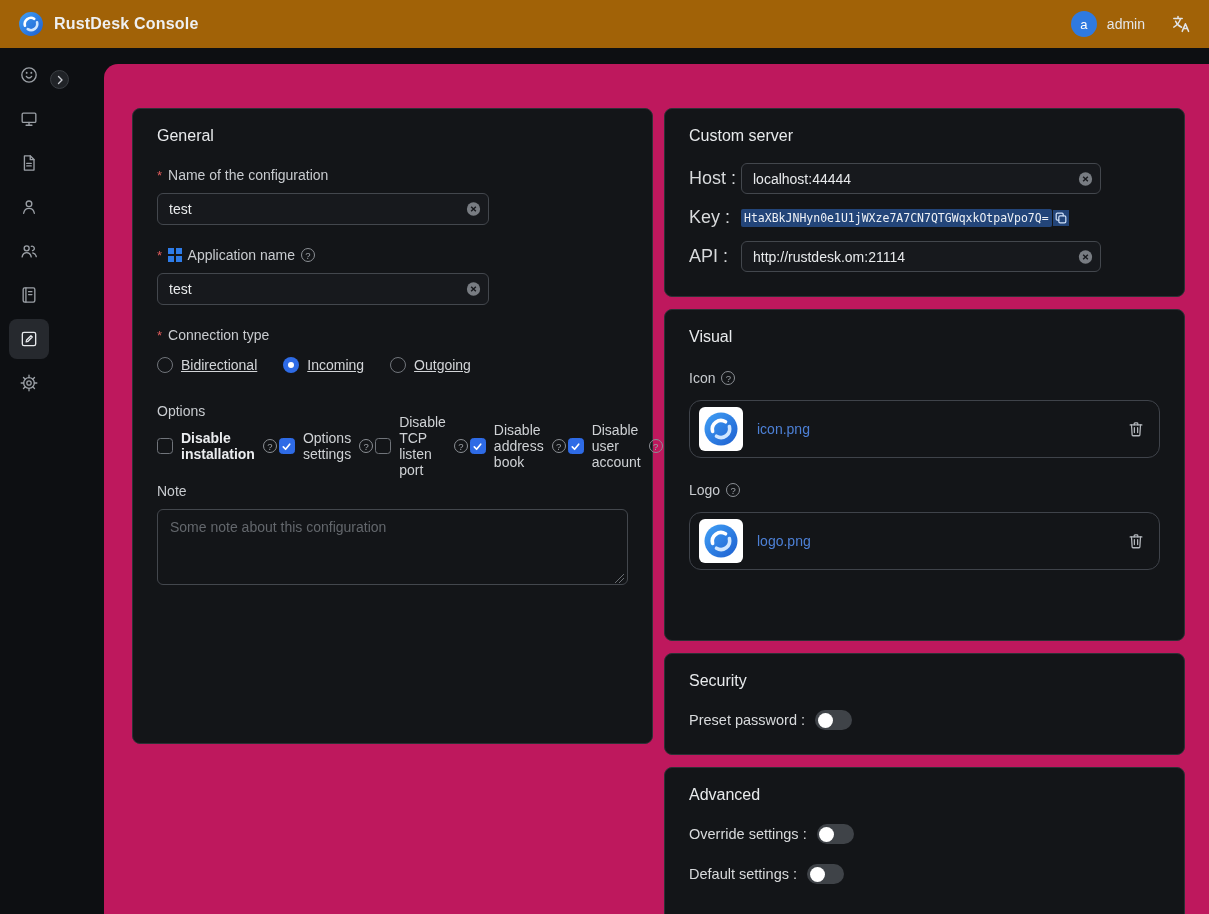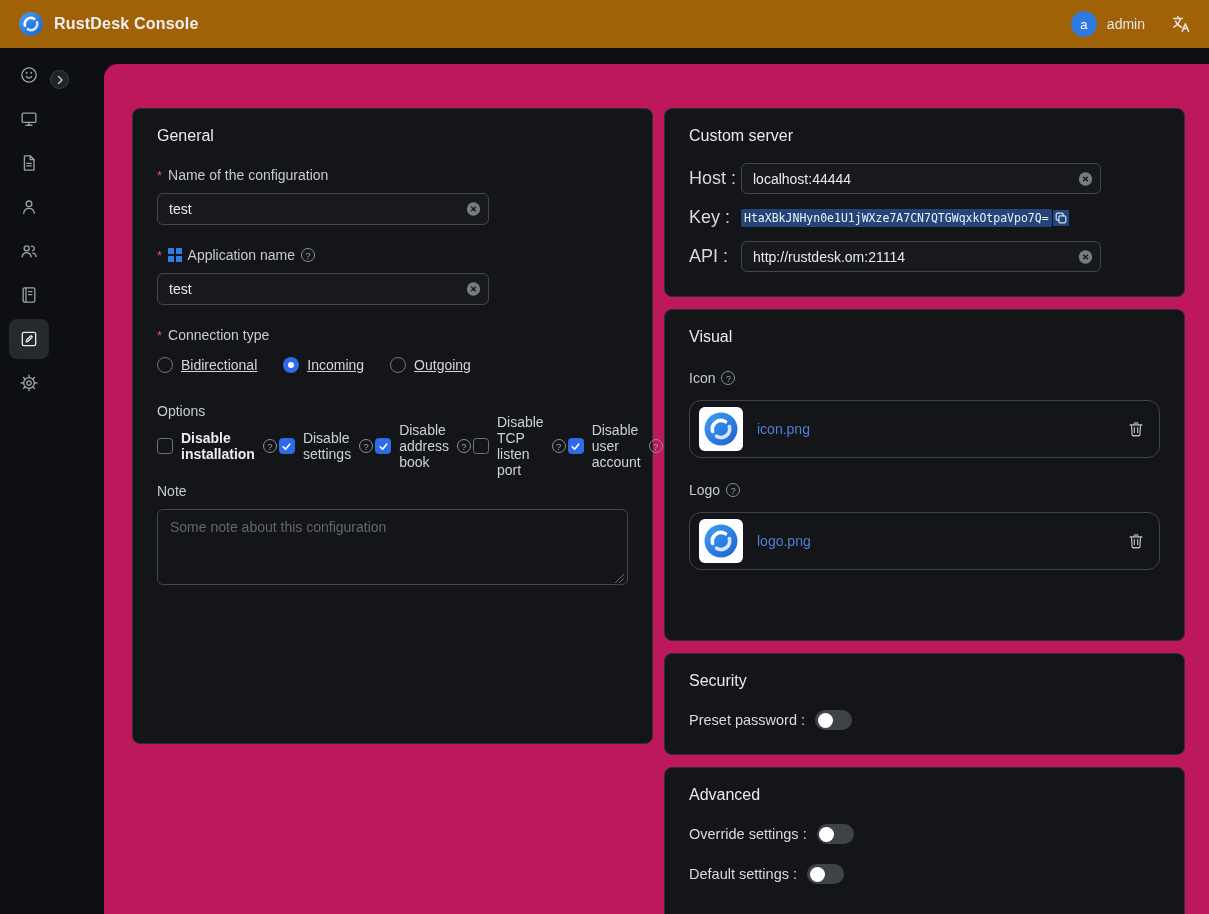--- a/index.html
+++ b/index.html
@@ -324,35 +324,35 @@
           <span class="checkbox"></span>
           <span class="check-label on">Disable installation</span>
           <span class="help"></span>
         </label>
         <label class="check-row">
           <span class="checkbox on">
               <svg viewBox="0 0 12 12">
                 <path d="M2.5 6.5L5 9l4.5-5.5" stroke="#fff" stroke-width="1.8" fill="none" stroke-linecap="round" stroke-linejoin="round"></path>
               </svg>
             </span>
-          <span class="check-label">Disable settings</span>
+          <span class="check-label">Options settings</span>
+          <span class="help"></span>
+        </label>
+        <label class="check-row">
+          <span class="checkbox"></span>
+          <span class="check-label">Disable TCP listen port</span>
           <span class="help"></span>
         </label>
         <label class="check-row">
           <span class="checkbox on">
               <svg viewBox="0 0 12 12">
                 <path d="M2.5 6.5L5 9l4.5-5.5" stroke="#fff" stroke-width="1.8" fill="none" stroke-linecap="round" stroke-linejoin="round"></path>
               </svg>
             </span>
           <span class="check-label">Disable address book</span>
-          <span class="help"></span>
-        </label>
-        <label class="check-row">
-          <span class="checkbox"></span>
-          <span class="check-label">Disable TCP listen port</span>
           <span class="help"></span>
         </label>
         <label class="check-row">
           <span class="checkbox on">
               <svg viewBox="0 0 12 12">
                 <path d="M2.5 6.5L5 9l4.5-5.5" stroke="#fff" stroke-width="1.8" fill="none" stroke-linecap="round" stroke-linejoin="round"></path>
               </svg>
             </span>
           <span class="check-label">Disable user account</span>
           <span class="help"></span>

